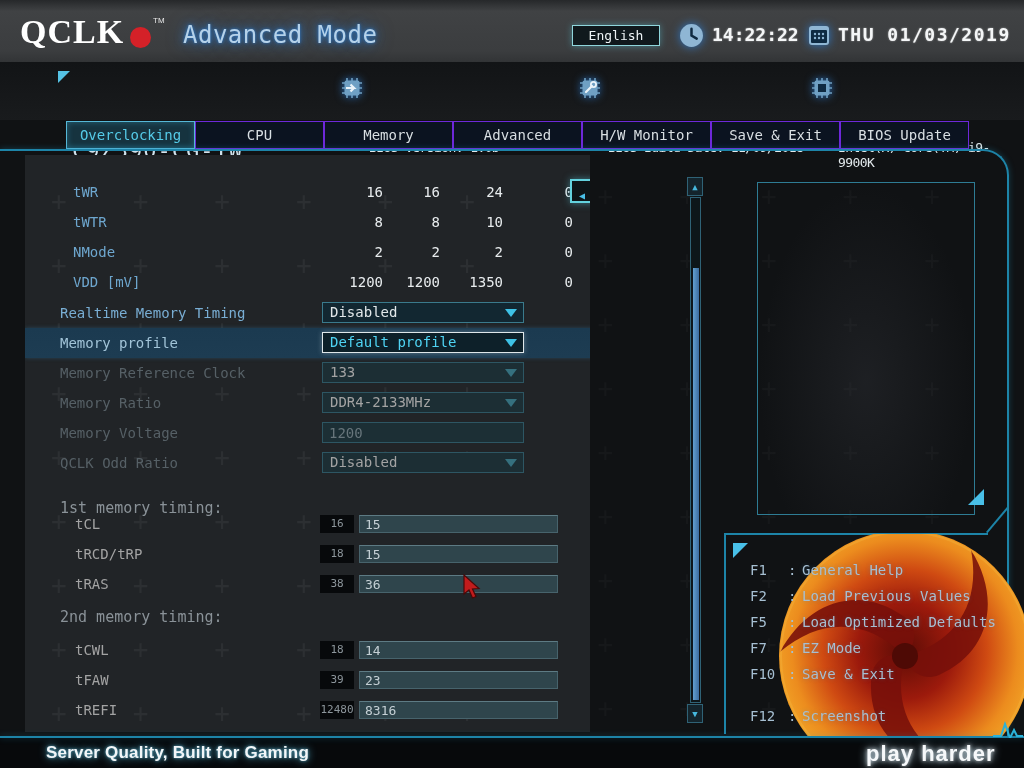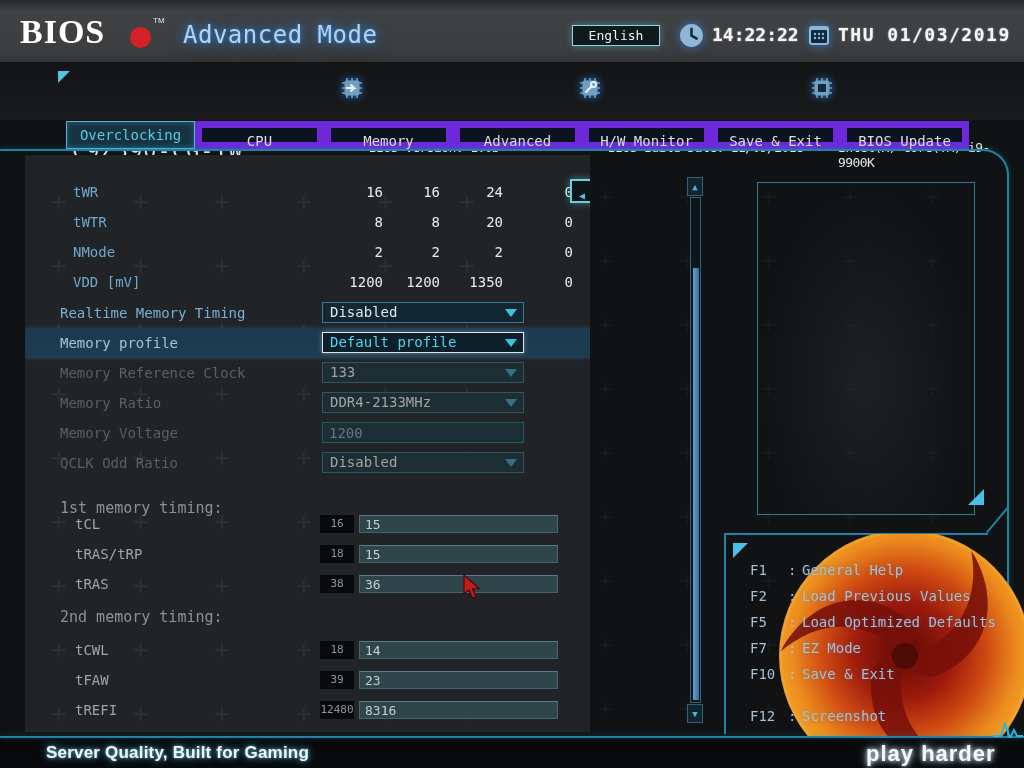--- a/index.html
+++ b/index.html
@@ -38,21 +38,21 @@
   
   .infobar { left:0; top:62px; width:1024px; height:58px;
     background:linear-gradient(180deg,#121416 0%,#191b1d 100%); }
   .corner-tl { width:0; height:0; border-top:12px solid #55c2e4; border-right:12px solid transparent; }
   .board-model { left:72px; top:76px; font-size:22px; color:#d2e2ec; letter-spacing:1px; }
   .info-text { font-size:13px; letter-spacing:-0.6px; color:#e2e9ec; }
   .chip-icon { filter:drop-shadow(0 0 4px rgba(45,125,210,.85)); }
 
   
   .tabbar { left:66px; top:121px; height:28px; display:flex; }
-  .tab { width:129px; height:28px; background:#0b1320; border:7px solid #6d28d9;
+  .tab { width:129px; height:28px; background:#0b1320; border:1px solid #6d28d9;
     color:#d9dfe3; font-size:14px; text-align:center; line-height:26px; cursor:pointer; }
   .tab.active { background:#16333f; border:1px solid #56b8d8; color:#55cbe8;
     box-shadow:0 0 6px rgba(70,190,225,.35) inset; }
 
   
   .frame { left:0; top:149px; width:1009px; height:587px;
     border-top:2px solid #1d84a8; border-right:2px solid #1d84a8;
     border-top-right-radius:26px; box-shadow:0 0 6px rgba(35,150,190,.35); }
   .divider-h { left:724px; top:533px; width:264px; border-top:2px solid #1d84a8; }
   .divider-d { left:986px; top:532px; width:33px; border-top:2px solid #1d84a8;
@@ -136,21 +136,21 @@
     text-shadow:0 0 10px rgba(190,230,250,.9), 0 0 4px rgba(255,255,255,.8); }
 
   .swirl-wrap { left:770px; top:534px; width:254px; height:202px; overflow:hidden; pointer-events:none; }
 </style>
 </head>
 <body>
 
 <div class="screen">
 
   <div class="abs header">
-    <span class="abs logo-text">BIOS</span>
+    <span class="abs logo-text">QCLK</span>
     <span class="abs logo-dot"></span>
     <span class="abs logo-tm">TM</span>
     <span class="abs mode-label">Advanced Mode</span>
     <div class="abs lang-btn">English</div>
 
     <span class="abs hicon" style="left:679px;top:23px;">
       <svg width="25" height="25" viewBox="0 0 24 24">
           <circle cx="12" cy="12" r="11" fill="#8fb6d4"></circle>
           <path d="M12 5.5 V12 L17 15" stroke="#0e2a42" stroke-width="2.4" fill="none" stroke-linecap="round"></path>
         </svg>
@@ -235,21 +235,21 @@
           <i>16</i>
           <i>24</i>
           <i>0</i>
         </span>
     </div>
     <div class="abs trow" style="top:52px;">
       <span class="tlabel">tWTR</span>
       <span class="tvals">
           <i>8</i>
           <i>8</i>
-          <i>20</i>
+          <i>10</i>
           <i>0</i>
         </span>
     </div>
     <div class="abs trow" style="top:82px;">
       <span class="tlabel">NMode</span>
       <span class="tvals">
           <i>2</i>
           <i>2</i>
           <i>2</i>
           <i>0</i>
@@ -310,21 +310,21 @@
       </div>
     </div>
 
     <div class="abs msection" style="top:344px;">1st memory timing:</div>
     <div class="abs mrow" style="top:357px;">
       <span class="mlabel">tCL</span>
       <span class="mpreset">16</span>
       <input class="minput" value="15" style="">
     </div>
     <div class="abs mrow" style="top:387px;">
-      <span class="mlabel">tRAS/tRP</span>
+      <span class="mlabel">tRCD/tRP</span>
       <span class="mpreset">18</span>
       <input class="minput" value="15" style="">
     </div>
     <div class="abs mrow" style="top:417px;">
       <span class="mlabel">tRAS</span>
       <span class="mpreset">38</span>
       <input class="minput" value="36" style="">
     </div>
 
     <div class="abs msection" style="top:453px;">2nd memory timing:</div>

